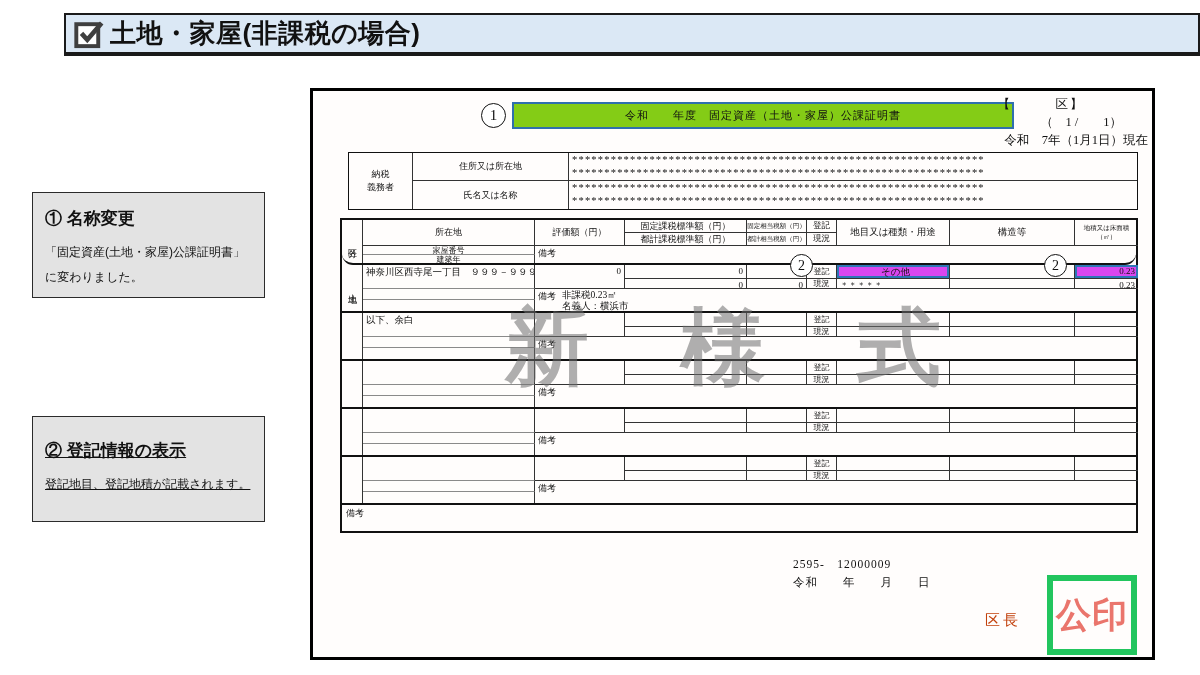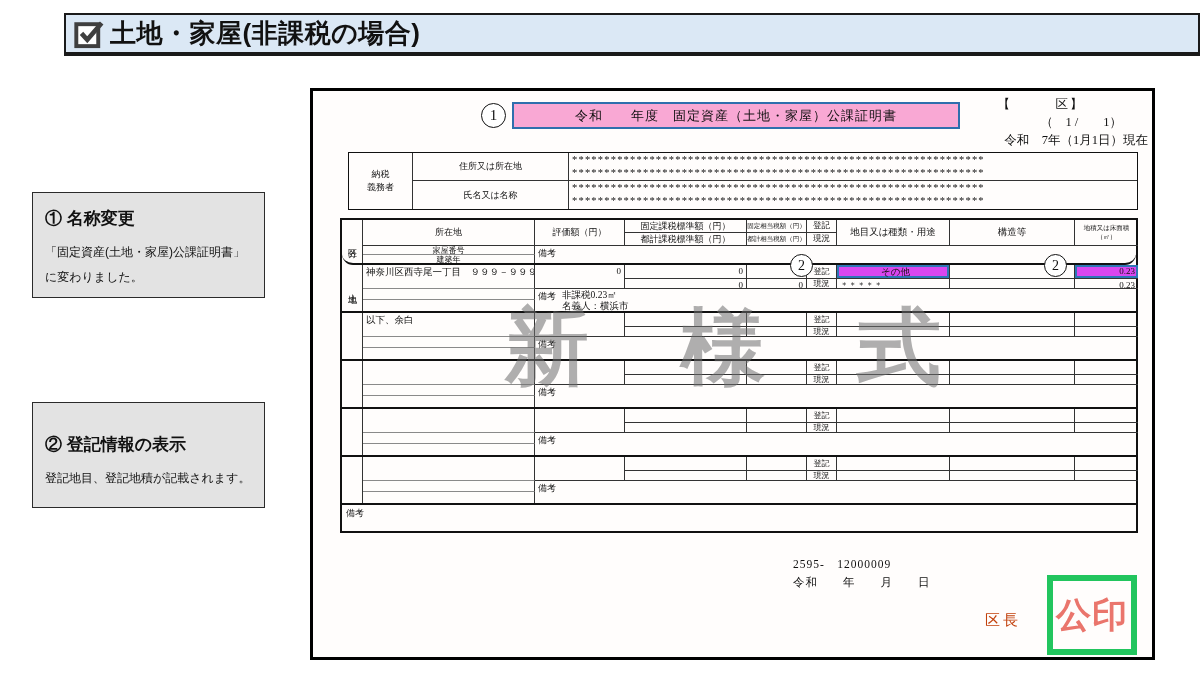--- a/index.html
+++ b/index.html
@@ -11,38 +11,38 @@
   .titlebar { position:absolute; left:32px; top:13px; width:1136px; height:43px;
               background:#dbe8f5; border:2px solid #1a1a1a; border-bottom-width:4px;
               display:flex; align-items:center; padding-left:8px;margin-left:32px; }
   .titlebar .chk { width:30px; height:30px; margin-right:6px; flex:0 0 auto; }
   .titlebar .ttl { font-size:26px; font-weight:bold; letter-spacing:0.5px; }
 
   
   .note { position:absolute; left:32px; width:233px; height:106px; background:#e3e3e3;
           border:1.5px solid #2b2b2b; padding:14px 12px 0 12px; }
   .note.n1 { top:192px; }
-  .note.n2 { top:402px; padding-top:30px; }
+  .note.n2 { top:416px; padding-top:22px;text-decoration:underline; }
   .note h3 { font-size:17px; font-weight:bold; margin-bottom:10px; }
   .note p  { font-size:12px; line-height:2.1; }
 
   
   .doc { position:absolute; left:310px; top:88px; width:845px; height:572px;
          background:#fffdfc; border:3px solid #000; font-family:"Liberation Serif", serif; }
 
   .marker { position:absolute; width:23px; height:23px; border:1.5px solid #111; border-radius:50%;
             background:#fff; display:flex; align-items:center; justify-content:center;
             font-size:14px; font-family:"Liberation Serif", serif; z-index:30; }
   .m1 { left:168px; top:12px; width:25px; height:25px; font-size:15px; }
   .m2a { left:477px; top:163px; }
   .m2b { left:731px; top:163px; }
 
-  .doc-title { position:absolute; left:199px; top:11px; width:448px; height:27px;
-               background:#f9a8d4; border:2px solid #2f6fad; display:flex; align-items:center;
-               justify-content:center; font-size:13px; letter-spacing:1px; }
+  .doc-title { position:absolute; left:199px; top:11px; width:502px; height:27px;
+               background:#84cc16; border:2px solid #2f6fad; display:flex; align-items:center;
+               justify-content:center; font-size:11px; letter-spacing:1px; }
 
   .meta { position:absolute; left:645px; top:5px; width:190px; font-size:12.5px; }
   .meta .ward { text-align:center; padding-right:24px; letter-spacing:2px; }
   .meta .page { text-align:right; padding-right:26px; margin-top:1px; }
   .meta .asof { text-align:right; margin-top:1px; }
 
   
   .tax { position:absolute; left:35px; top:61px; width:790px; border:1.5px solid #111;
          display:grid; grid-template-columns:64px 156px 1fr; grid-template-rows:28px 28px;
          font-size:10.5px; }

